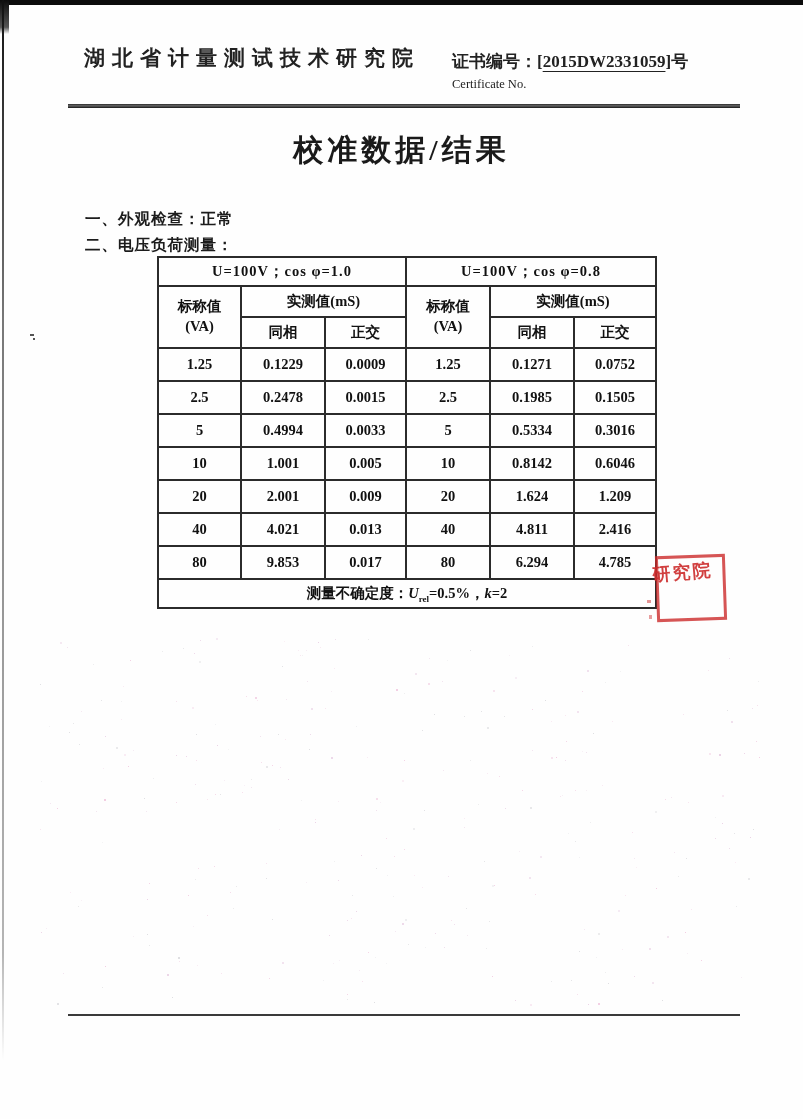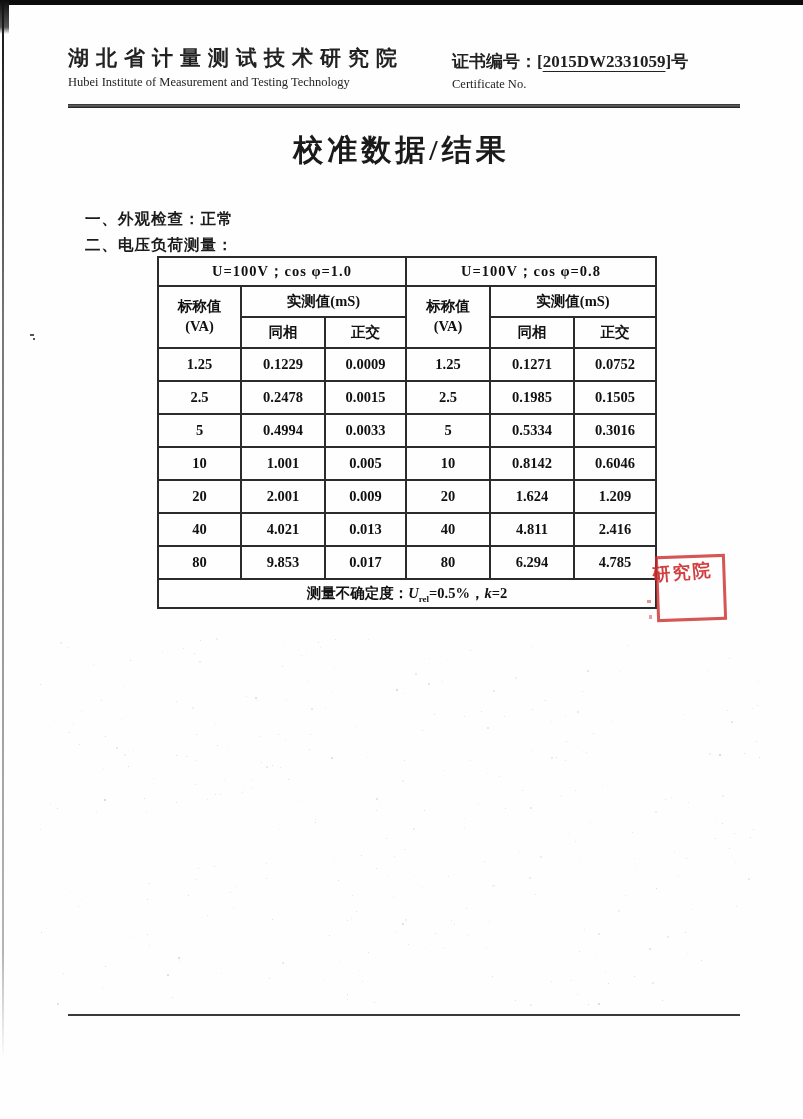--- a/index.html
+++ b/index.html
@@ -12,21 +12,21 @@
     font-family:"Liberation Serif", serif;
     color:#1c1c1c;
   }
   
   .edge-top{position:absolute;left:0;top:0;width:803px;height:5px;background:#0c0c0c;}
   .edge-corner{position:absolute;left:0;top:0;width:9px;height:34px;background:linear-gradient(#0c0c0c,#555 80%,transparent);}
   .edge-left{position:absolute;left:2px;top:0;width:2px;height:1060px;
     background:linear-gradient(#111 0%,#777 30%,#9a9a9a 60%,#b5b5b5 90%,transparent);}
   .speck{position:absolute;background:#555;}
   
-  .header-left{position:absolute;left:68px;top:44px;}
+  .header-left{position:absolute;left:84px;top:44px;}
   .institute-cn{font-size:21px;font-weight:bold;letter-spacing:7px;font-family:"Liberation Sans",sans-serif;color:#222;}
   .institute-en{font-size:12.5px;margin-top:3px;color:#222;}
   .header-right{position:absolute;left:452px;top:50px;}
   .cert-line{font-size:17px;font-weight:bold;white-space:nowrap;color:#222;}
   .cert-no{font-family:"Liberation Serif",serif;text-decoration:underline;text-underline-offset:4px;}
   .cert-en{font-size:12.5px;margin-top:4px;color:#222;}
   .rule{position:absolute;left:68px;top:104px;width:672px;height:4px;
     background:linear-gradient(#2a2a2a,#666 45%,#141414);}
   
   .title-cn{position:absolute;left:0;top:130px;width:803px;text-align:center;
@@ -70,21 +70,20 @@
 <div class="page">
 
   <div class="edge-top"></div>
   <div class="edge-corner"></div>
   <div class="edge-left"></div>
   <div class="speck" style="left:30px;top:334px;width:4px;height:2px;"></div>
   <div class="speck" style="left:33px;top:338px;width:2px;height:2px;"></div>
 
   <div class="header-left">
     <div class="institute-cn">湖北省计量测试技术研究院</div>
-    <div class="institute-en">Hubei Institute of Measurement and Testing Technology</div>
   </div>
 
   <div class="header-right">
     <div class="cert-line"><span>证书编号：</span><span>[</span><span class="cert-no">2015DW2331059</span><span>]</span><span>号</span></div>
     <div class="cert-en">Certificate No.</div>
   </div>
 
   <div class="rule"></div>
 
   <div class="title-cn">校准数据/结果</div>

